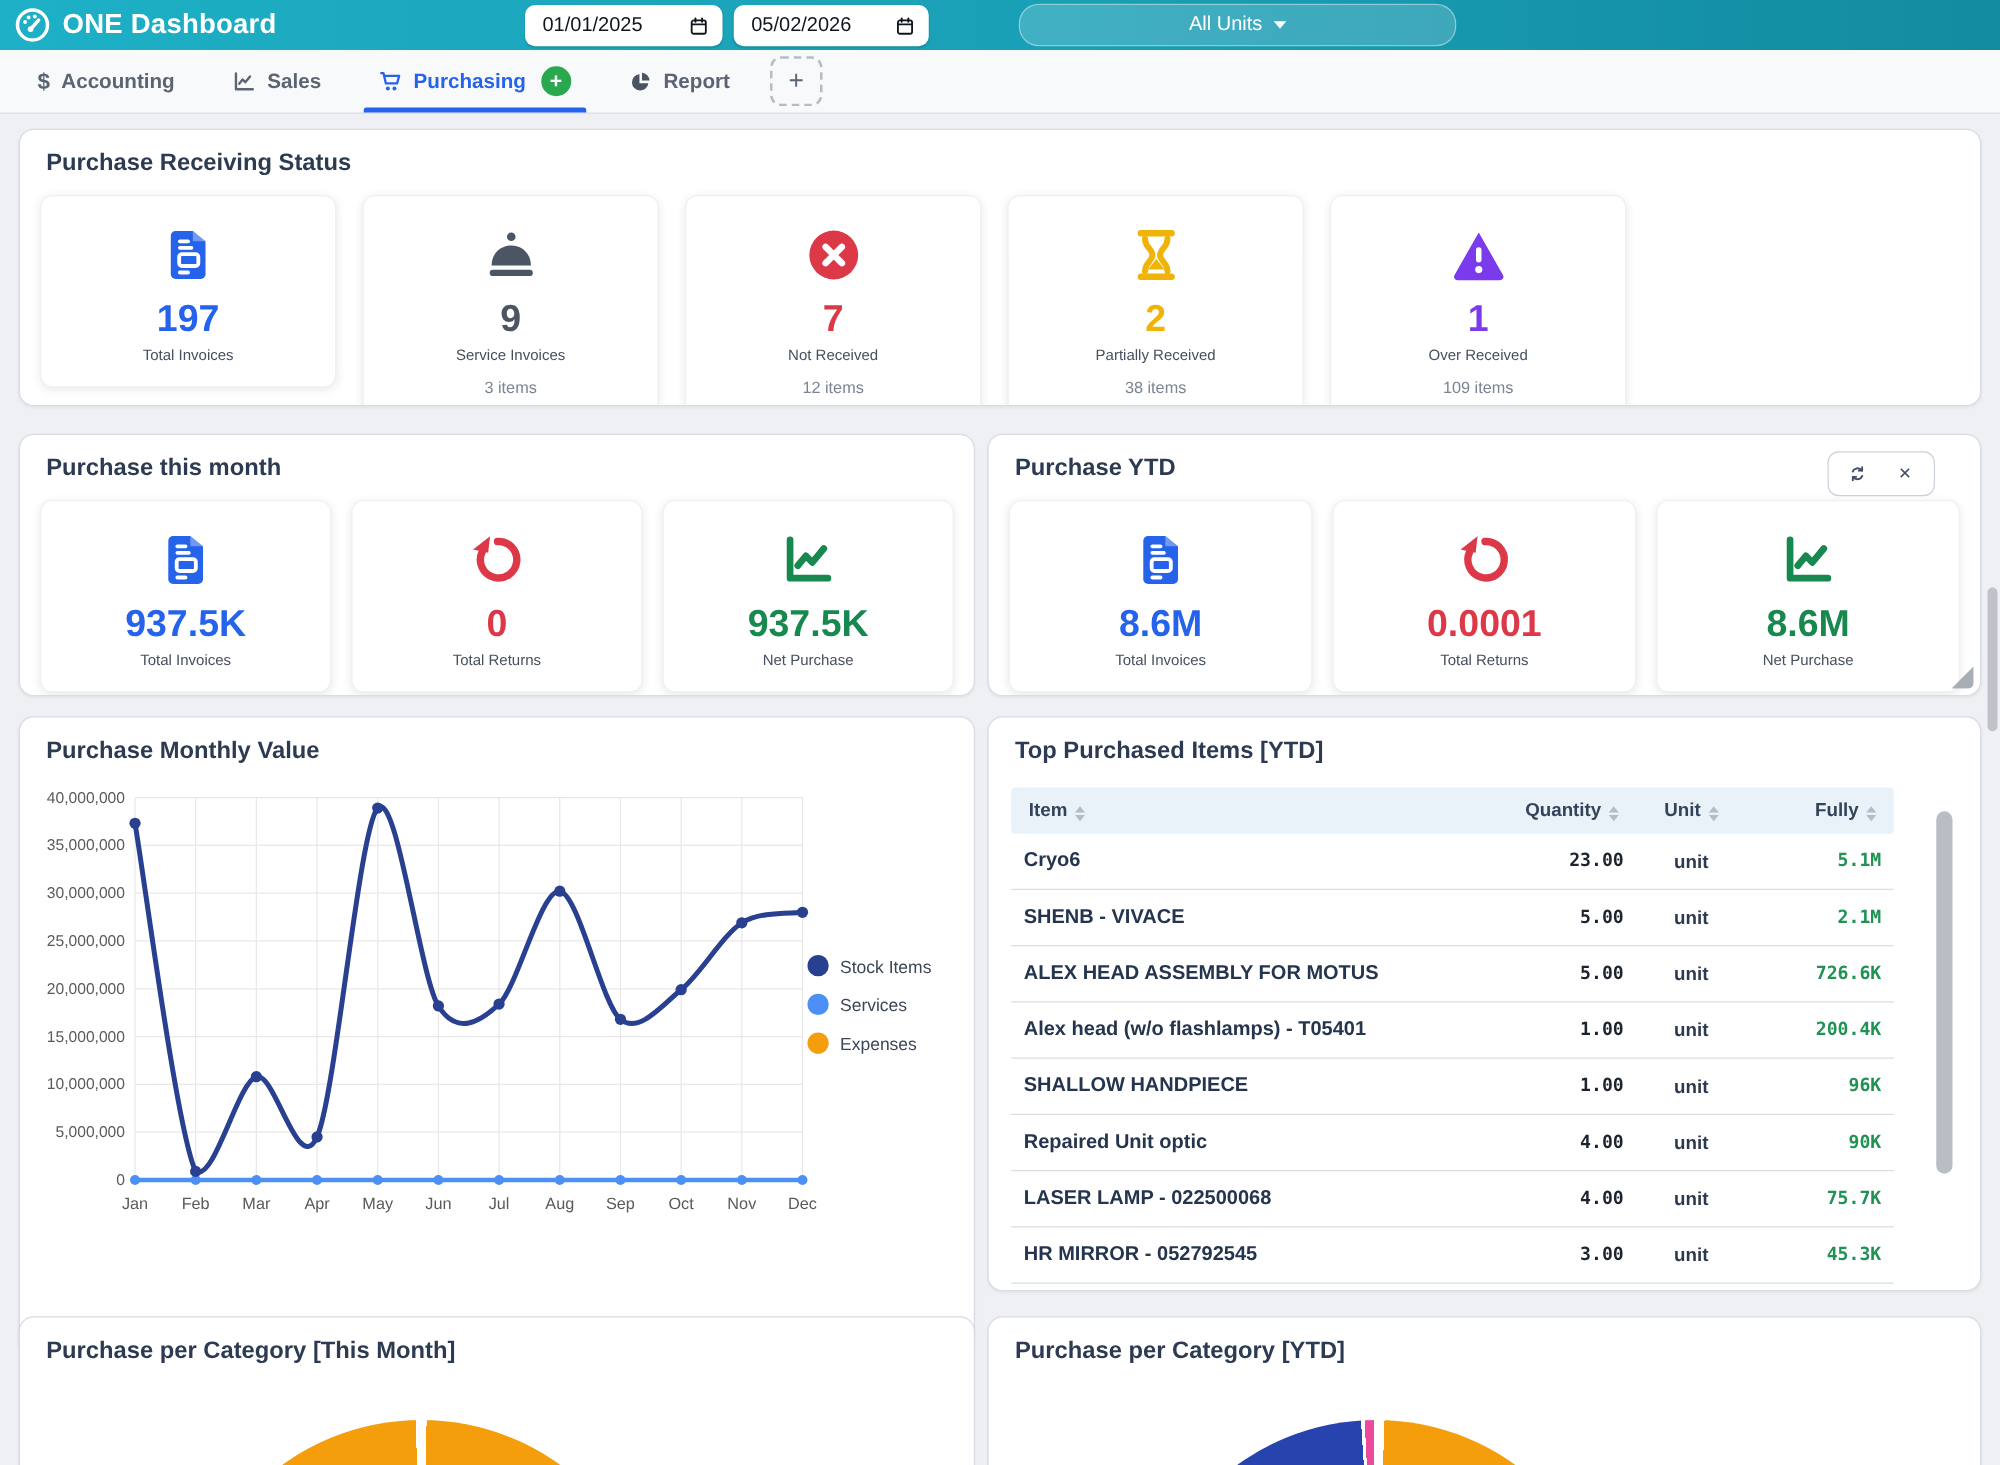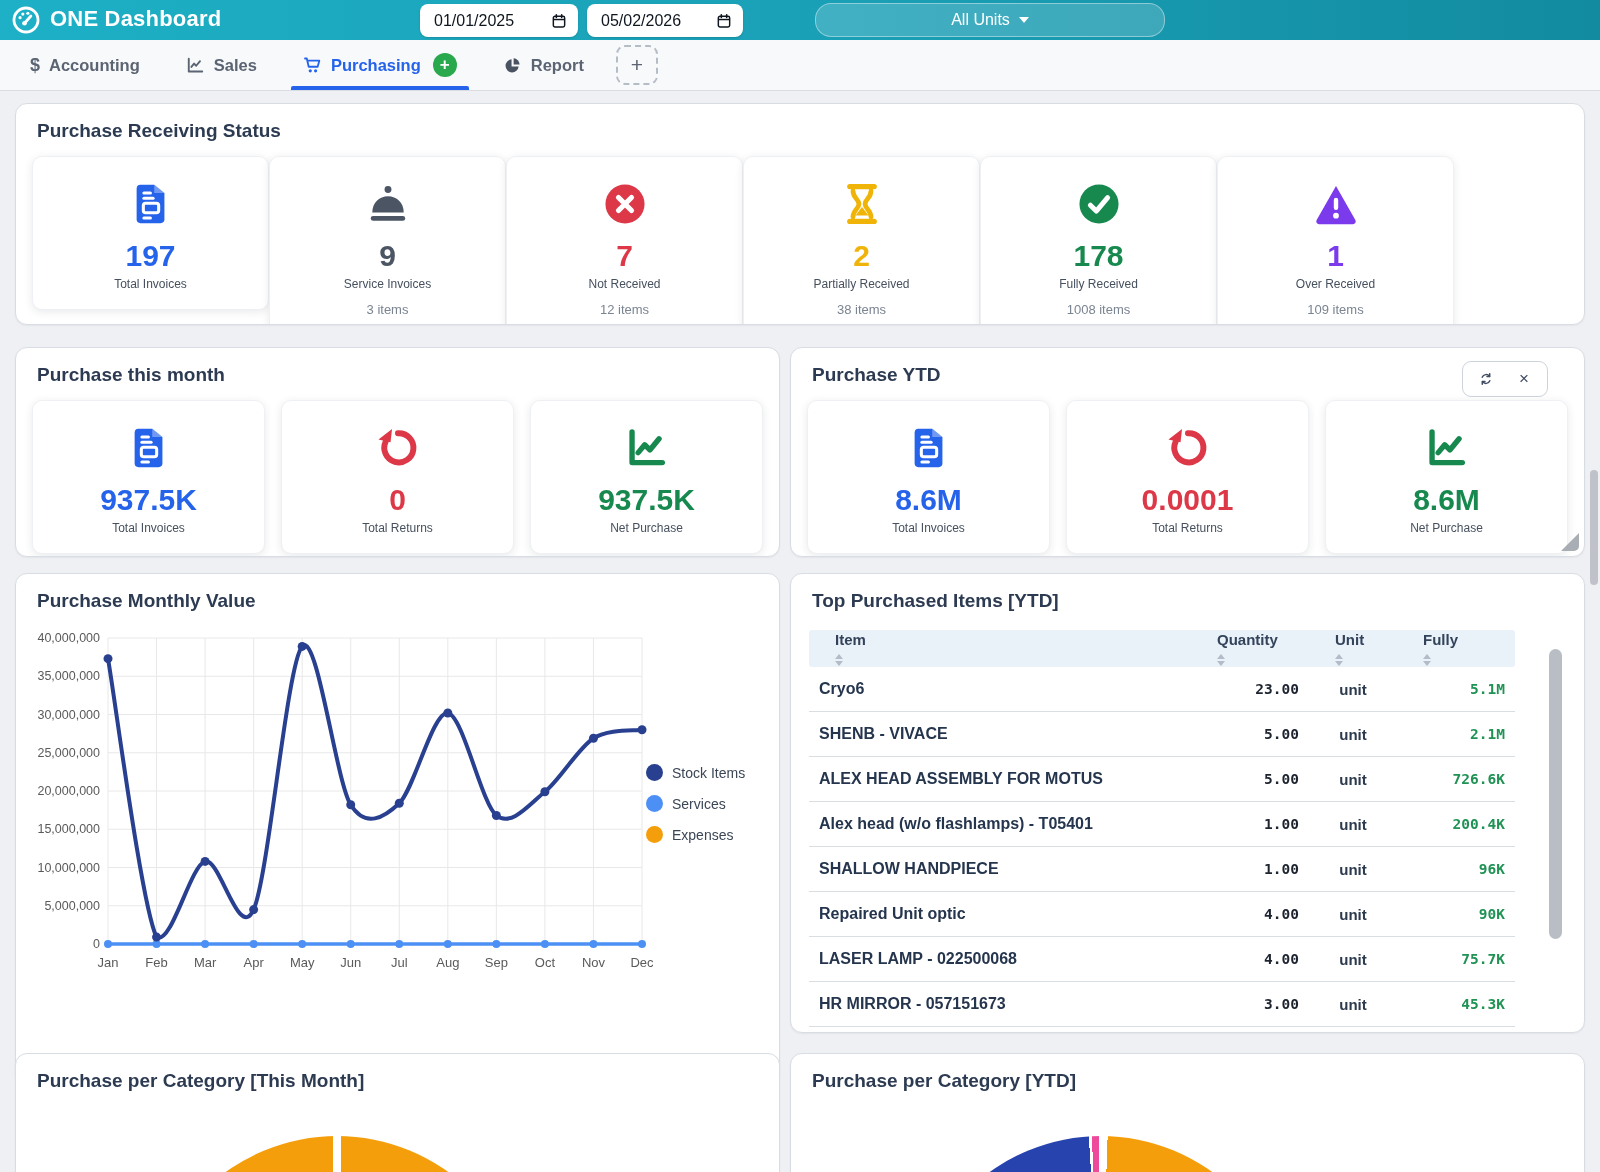--- a/index.html
+++ b/index.html
@@ -32,21 +32,21 @@
   .tab.active::after{content:'';position:absolute;left:-12px;right:-12px;bottom:0;height:4px;background:#2563eb;border-radius:2px 2px 0 0;}
   .tab-badge{width:24px;height:24px;border-radius:50%;background:#2aa84e;color:#fff;font-size:17px;font-weight:700;
     display:flex;align-items:center;justify-content:center;margin-left:3px;}
   .add-tab{width:38px;height:36px;border:2px dashed #b4bcc6;border-radius:9px;color:#5b6472;font-size:21px;
     display:flex;align-items:center;justify-content:center;cursor:pointer;margin-left:-14px;}
   
   .card{position:absolute;background:#fff;border:1px solid #d8dde3;border-radius:12px;
     box-shadow:0 1px 2px rgba(16,24,40,.05);box-sizing:border-box;overflow:hidden;}
   .card-title{position:absolute;left:21px;top:16px;font-size:19px;font-weight:700;color:#2d3b52;}
   
-  .tiles{position:absolute;left:16px;right:16px;top:52px;display:flex;align-items:flex-start;}
+  .tiles{position:absolute;left:16px;right:16px;top:52px;display:flex;gap:21px;align-items:flex-start;}
   .tile{background:#fff;border:1px solid #eef0f3;border-radius:10px;box-shadow:0 2px 8px rgba(25,39,60,.10);
     display:flex;flex-direction:column;align-items:center;text-align:center;padding:24px 8px 18px;box-sizing:border-box;}
   .tiles.fixed .tile{width:237px;flex:none;}
   .tiles.grow .tile{flex:1;}
   .tile-icon svg{width:46px;height:46px;display:block;}
   .tile-num{font-size:30px;font-weight:700;margin-top:12px;line-height:1.1;}
   .tile-label{font-size:12px;color:#46505e;margin-top:5px;}
   .tile-sub{font-size:13px;color:#7b8492;margin-top:11px;}
   
   .widget-controls{position:absolute;top:13px;right:36px;height:36px;width:86px;background:#fff;
@@ -58,21 +58,21 @@
   
   .chart-svg{position:absolute;left:0;top:0;}
   .legend{position:absolute;left:630px;top:190px;display:flex;flex-direction:column;gap:14px;}
   .legend-item{display:flex;align-items:center;gap:9px;cursor:pointer;}
   .legend-dot{width:17px;height:17px;border-radius:50%;}
   .legend-label{font-size:14px;color:#3b4656;}
   
   .ptable{position:absolute;left:18px;top:56px;width:706px;}
   .trow,.thead{display:grid;grid-template-columns:1fr 118px 88px 118px;align-items:center;}
   .thead{background:#e9f1f9;height:37px;border-radius:3px;font-size:15px;font-weight:700;color:#33435a;}
-  .th{display:flex;align-items:flex-start;gap:6px;padding:0 26px;cursor:pointer;flex-direction:column;}
+  .th{display:flex;align-items:flex-end;gap:6px;padding:0 14px;cursor:pointer;}
   .th.right{justify-content:flex-end;}
   .th.center{justify-content:center;}
   .sort{display:flex;flex-direction:column;gap:2px;}
   .sort i{display:block;width:0;height:0;border-left:4px solid transparent;border-right:4px solid transparent;}
   .sort .up{border-bottom:5px solid #b3bcc8;}
   .sort .down{border-top:5px solid #b3bcc8;}
   .trow{height:44px;border-bottom:1px solid #d9dee3;font-size:16px;}
   .td{padding:0 10px;}
   .td.item{font-weight:700;color:#25354d;}
   .td.qty{text-align:right;font-family:"DejaVu Sans Mono",monospace;font-weight:700;font-size:14.5px;color:#1d2430;}
@@ -197,31 +197,20 @@
           <svg viewBox="0 0 24 24">
             <path d="M5.6 2.9h12.8" stroke="#f0b408" stroke-width="2.7" stroke-linecap="round"></path>
             <path d="M5.6 21.1h12.8" stroke="#f0b408" stroke-width="2.7" stroke-linecap="round"></path>
             <path d="M7.3 5.2c0 3.7 3.1 4.2 3.1 6.8s-3.1 3.1-3.1 6.8M16.7 5.2c0 3.7-3.1 4.2-3.1 6.8s3.1 3.1 3.1 6.8" stroke="#f0b408" stroke-width="2.5" fill="none" stroke-linecap="round"></path>
             <path d="M8.6 18h6.8l-3.4-4.4z" fill="#f0b408"></path>
           </svg>
         </div>
       <div class="tile-num" style="color:#f0b408">2</div>
       <div class="tile-label">Partially Received</div>
       <div class="tile-sub">38 items</div>
-    </div>
-    <div class="tile">
-      <div class="tile-icon">
-          <svg viewBox="0 0 24 24">
-            <circle cx="12" cy="12" r="10.2" fill="#17894e"></circle>
-            <path d="M7.5 12.6l3.1 3.1 5.9-7" stroke="#fff" stroke-width="2.6" fill="none" stroke-linecap="round" stroke-linejoin="round"></path>
-          </svg>
-        </div>
-      <div class="tile-num" style="color:#17894e">178</div>
-      <div class="tile-label">Fully Received</div>
-      <div class="tile-sub">1008 items</div>
     </div>
     <div class="tile">
       <div class="tile-icon">
           <svg viewBox="0 0 24 24">
             <path d="M12 2.6 22.1 20.3a1.45 1.45 0 0 1-1.3 2.2H3.2a1.45 1.45 0 0 1-1.3-2.2z" fill="#7c3aed"></path>
             <rect x="10.85" y="8.8" width="2.3" height="6.3" rx="1.15" fill="#fff"></rect>
             <circle cx="12" cy="18.1" r="1.5" fill="#fff"></circle>
           </svg>
         </div>
       <div class="tile-num" style="color:#7c3aed">1</div>
@@ -486,21 +475,21 @@
     <div class="td unit">unit</div>
     <div class="td val">90K</div>
   </div>
   <div class="trow">
     <div class="td item">LASER LAMP - 022500068</div>
     <div class="td qty">4.00</div>
     <div class="td unit">unit</div>
     <div class="td val">75.7K</div>
   </div>
   <div class="trow">
-    <div class="td item">HR MIRROR - 057151673</div>
+    <div class="td item">HR MIRROR - 052792545</div>
     <div class="td qty">3.00</div>
     <div class="td unit">unit</div>
     <div class="td val">45.3K</div>
   </div>
       </div>
   </div>
   <div class="tbl-scroll"></div>
 </div>
 
 <div class="card" style="left:15px;top:1053px;width:765px;height:260px;">

